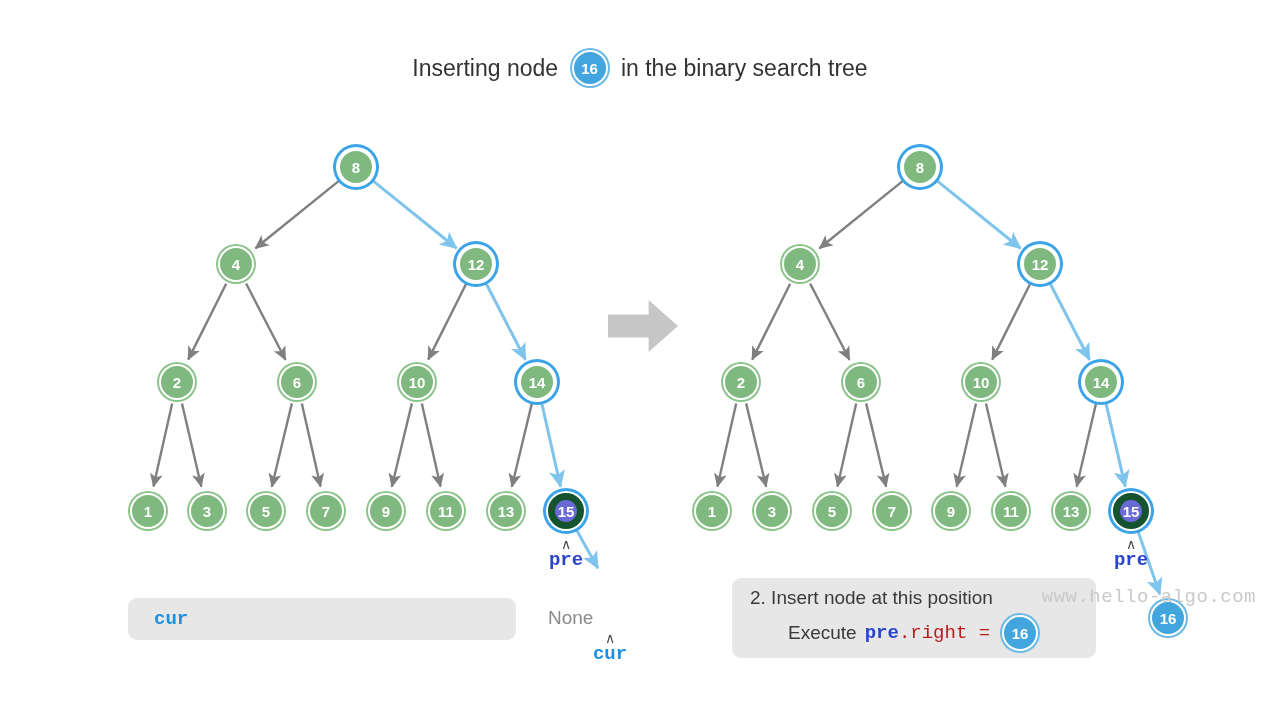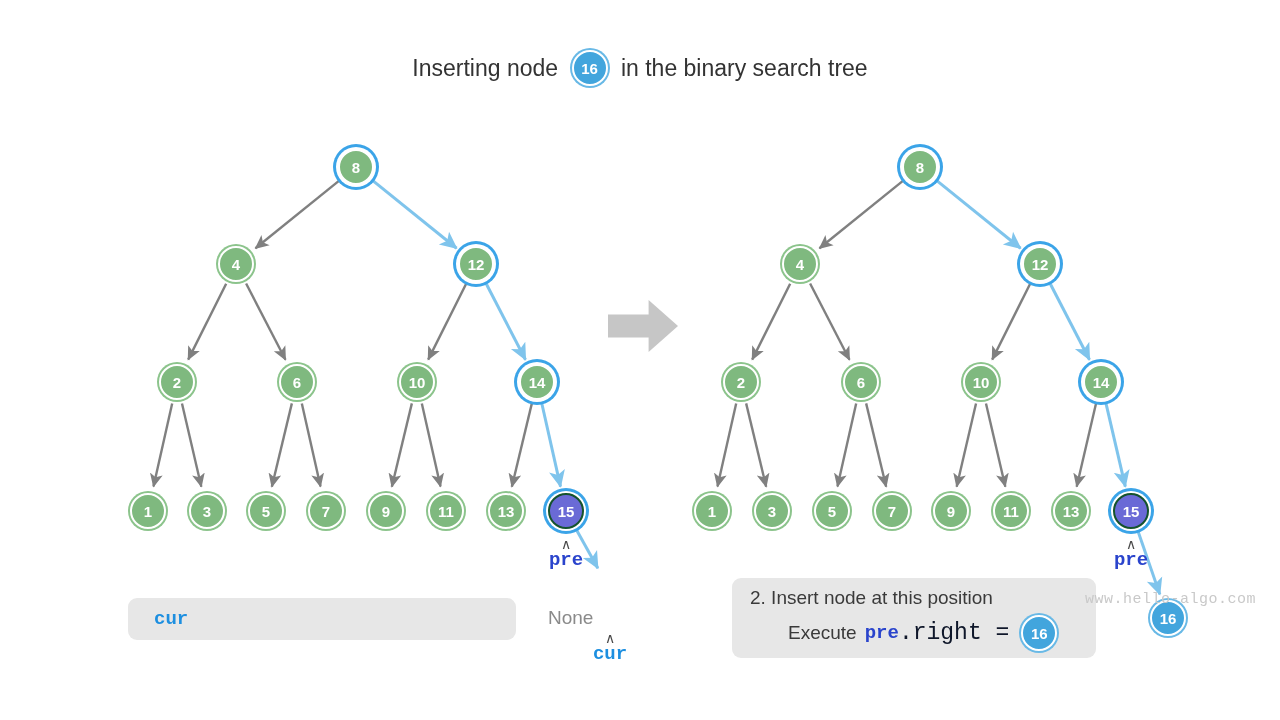--- a/index.html
+++ b/index.html
@@ -23,21 +23,21 @@
   
   .node{
     position:absolute;border-radius:50%;
     display:flex;align-items:center;justify-content:center;
     color:#fff;font-weight:600;box-sizing:border-box;
     font-family:"Liberation Sans",sans-serif;
   }
   .node.green{background:#7fb97f;border:2px solid #ffffff;
     box-shadow:0 0 0 2px #8cc48c;}
   .node.green.hl{box-shadow:0 0 0 2px #ffffff,0 0 0 5px #3ba4e8;}
-  .node.purple{background:#6a6ad6;border:2px solid #14532d;
+  .node.purple{background:#6a6ad6;border:7px solid #14532d;
     box-shadow:0 0 0 2px #9b9be6;}
   .node.purple.hl{box-shadow:0 0 0 2px #ffffff,0 0 0 5px #3ba4e8;}
   .node.blue{background:#42a5dd;border:2px solid #ffffff;
     box-shadow:0 0 0 2px #69b9e6;}
 
   .node-sz-36{width:36px;height:36px;font-size:15px;margin-left:-18px;margin-top:-18px;}
   .nodechip{
     display:inline-flex;width:36px;height:36px;border-radius:50%;
     align-items:center;justify-content:center;color:#fff;font-size:15px;
     font-weight:600;background:#42a5dd;border:2px solid #fff;
@@ -46,33 +46,33 @@
   }
 
   
   .caption{
     position:absolute;background:#e7e7e7;border-radius:9px;
     color:#3a3a3a;font-size:19px;box-sizing:border-box;
   }
   .caption .ln{display:flex;align-items:center;white-space:nowrap;}
   .kw-cur{color:#1d8fe0;font-weight:bold;font-family:"Liberation Mono",monospace;font-size:19px;}
   .kw-pre{color:#2a44cc;font-weight:bold;font-family:"Liberation Mono",monospace;font-size:19px;}
-  .mono-gray{color:#0f172a;font-family:"Liberation Mono",monospace;font-size:23px;}
+  .mono-gray{color:#b91c1c;font-family:"Liberation Mono",monospace;font-size:19px;}
 
   
   .ptr{position:absolute;text-align:center;white-space:nowrap;}
   .ptr .caret{font-size:14px;line-height:12px;color:#4a4a4a;}
   .ptr .nm{font-size:19px;font-weight:bold;font-family:"Liberation Mono",monospace;line-height:20px;}
   .ptr.pre .nm{color:#2a44cc;}
   .ptr.cur .nm{color:#1d8fe0;}
   .nonelbl{position:absolute;font-size:19px;color:#8a8a8a;white-space:nowrap;}
 
   .watermark{
     position:absolute;right:24px;bottom:12px;
-    font-family:"Liberation Mono",monospace;font-size:15px;color:#c9c9c9;
+    font-family:"Liberation Mono",monospace;font-size:19px;color:#c9c9c9;
     letter-spacing:.5px;
   }
 </style>
 </head>
 <body>
 
 <div id="stage">
 
   <div class="title">
     <span>Inserting node</span>

